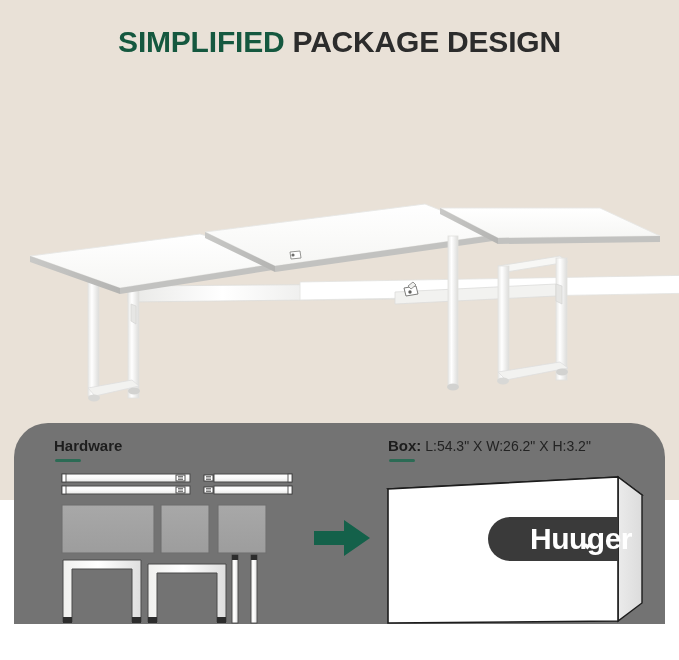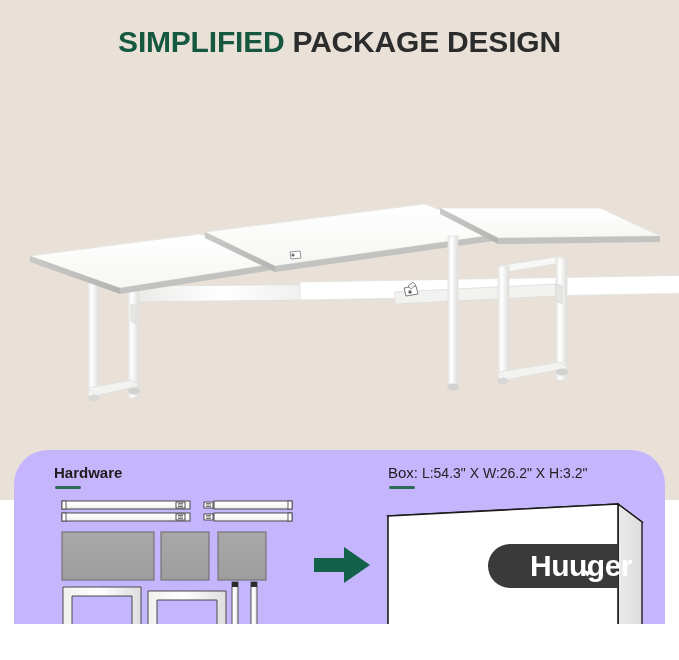--- a/index.html
+++ b/index.html
@@ -62,39 +62,39 @@
   .desk svg {
     display: block;
     width: 679px;
     height: 330px;
   }
 
   
   .card {
     position: absolute;
     left: 14px;
-    top: 450px;
+    top: 423px;
     width: 651px;
     height: 210px;
-    background: #c4b5fd;
+    background: #737373;
     border-top-left-radius: 34px;
     border-top-right-radius: 34px;
   }
 
   .section-head {
     position: absolute;
     font-weight: bold;
     font-size: 15px;
     color: #1d1d1d;
     white-space: nowrap;
   }
   .hardware-head { left: 40px; top: 14px; }
   .box-head      { left: 374px; top: 14px; }
 
-  .box-head .box-label { font-weight: normal; }
+  .box-head .box-label { font-weight: bold; }
   .box-head .box-dims {
     font-weight: normal;
     font-size: 14px;
     color: #232323;
   }
 
   .accent-rule {
     position: absolute;
     height: 3px;
     width: 26px;

